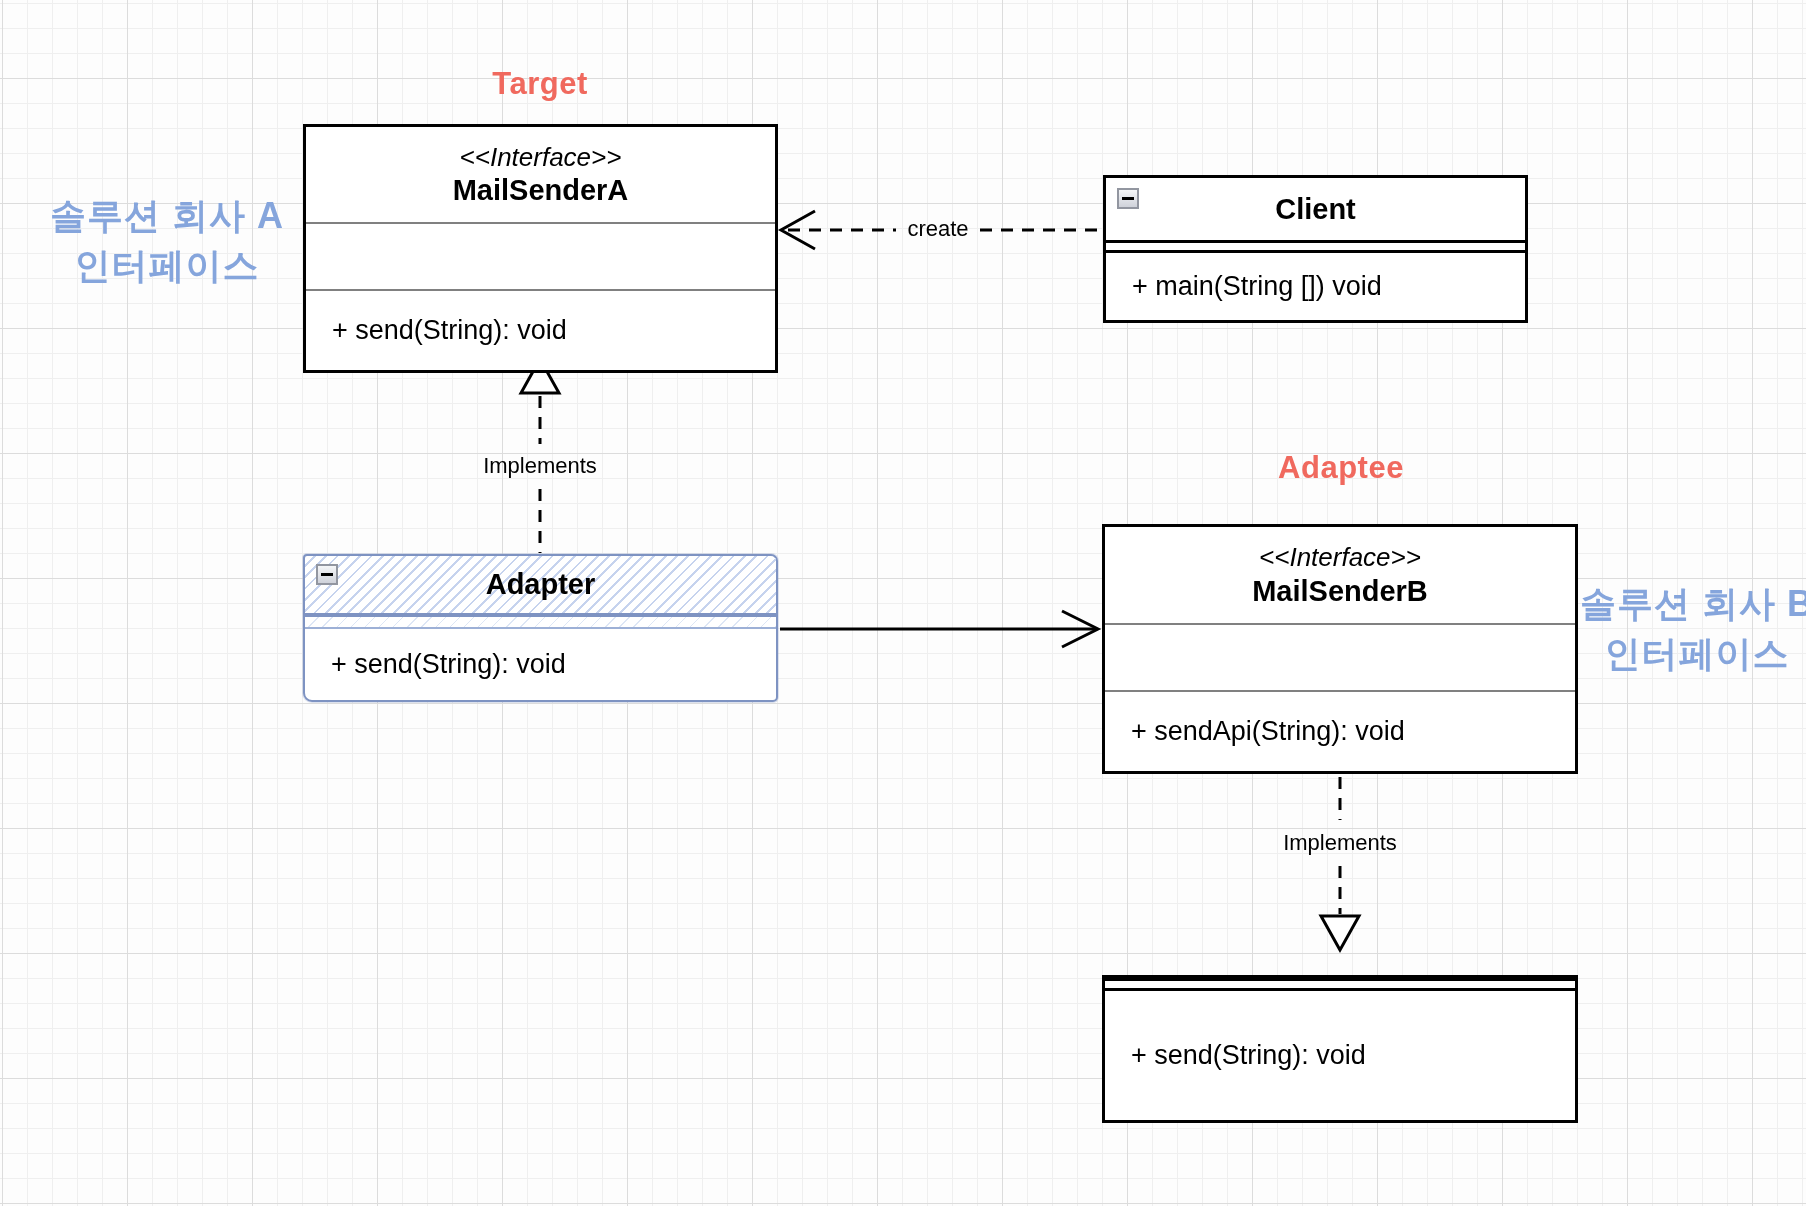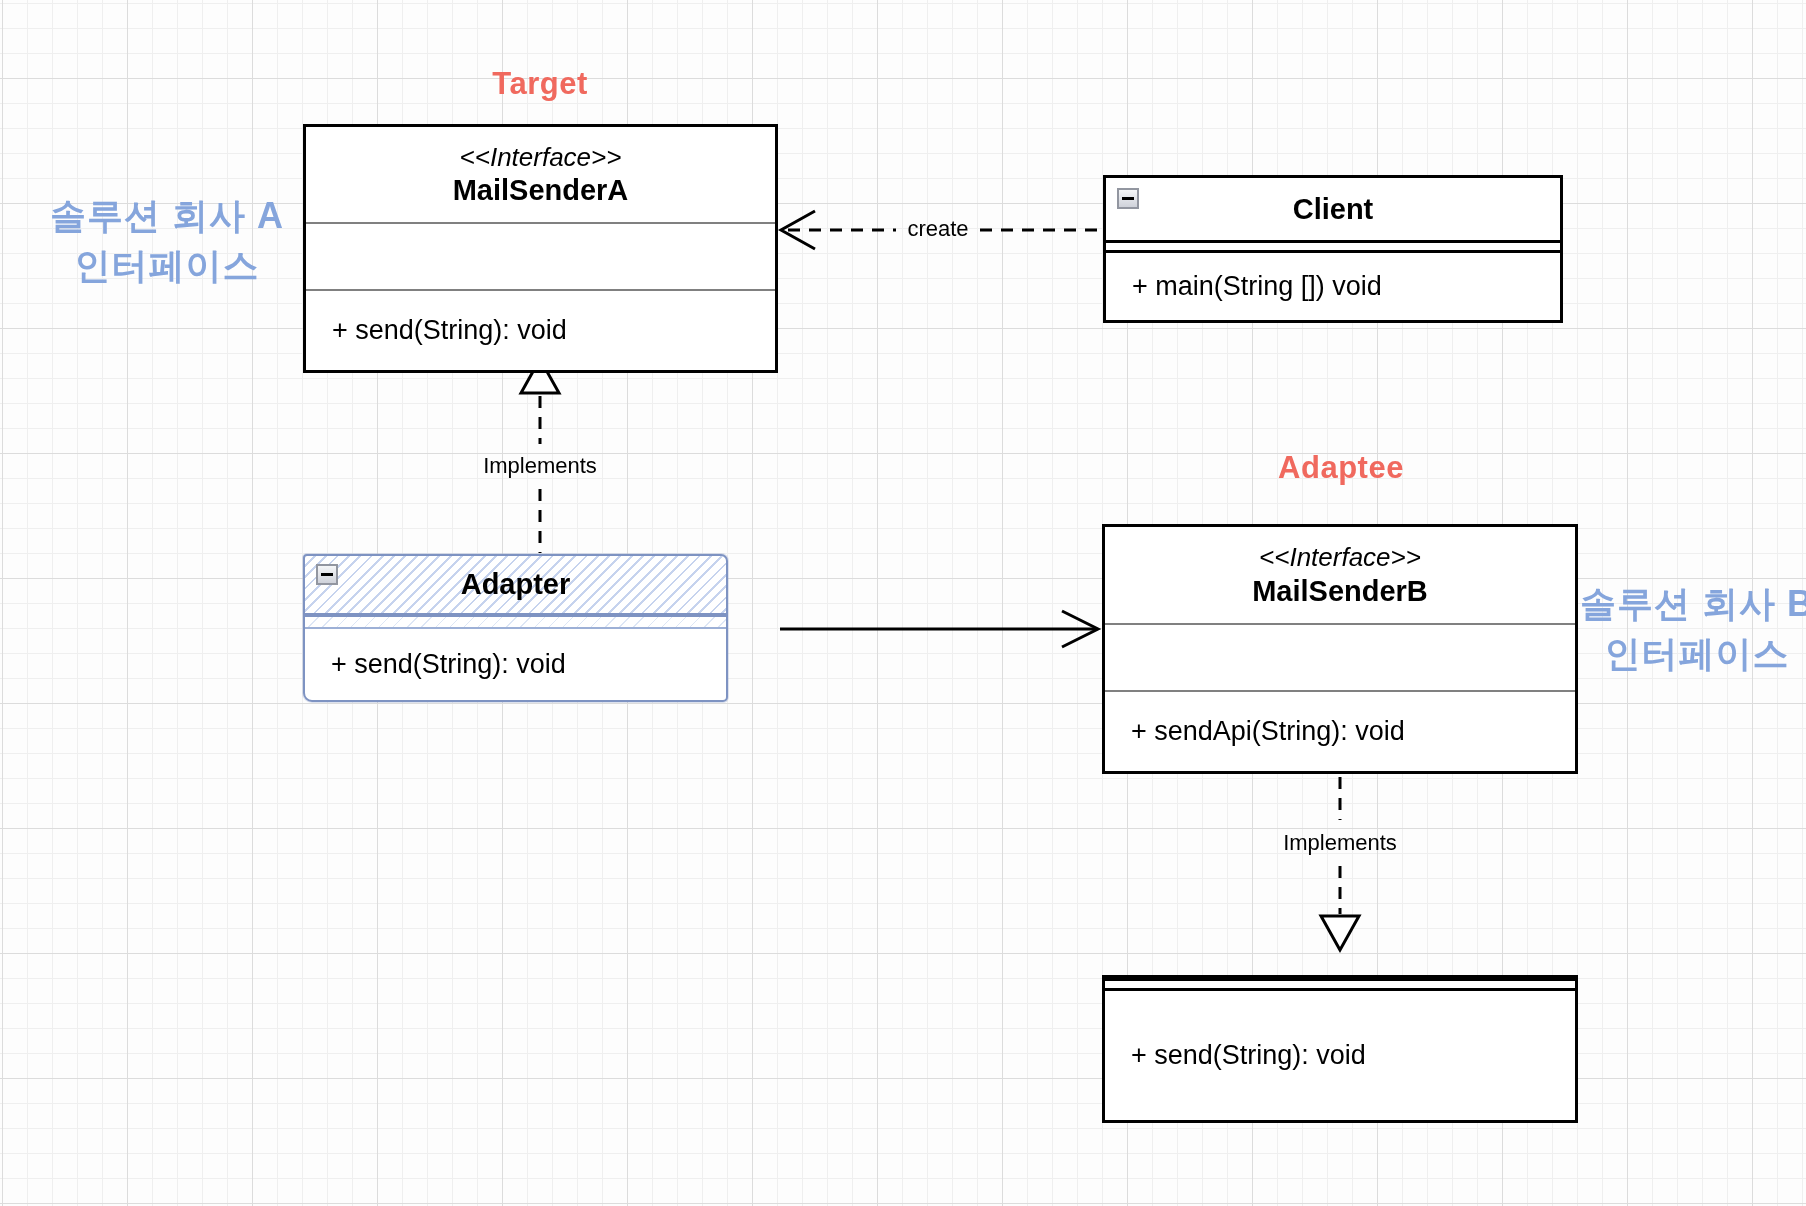--- a/index.html
+++ b/index.html
@@ -129,34 +129,34 @@
     <div class="hdr" style="height:95px;">
       <div class="stereotype">&lt;&lt;Interface&gt;&gt;</div>
       <div class="cls-name">MailSenderA</div>
     </div>
     <div class="sec gray-top" style="height:67px;"></div>
     <div class="sec gray-top method-row" style="flex:1;">
       <span>+ send(String): void</span>
     </div>
   </div>
 
-  <div class="uml-box" style="left:1103px;top:155px;width:460px;height:148px;">
+  <div class="uml-box" style="left:1103px;top:155px;width:425px;height:148px;">
     <div class="hdr" style="height:62px;">
       <span class="collapse">
           <span class="bar"></span>
         </span>
       <div class="cls-name">Client</div>
     </div>
     <div class="dbl-sep" style="height:13px;"></div>
     <div class="sec method-row" style="flex:1;">
       <span>+ main(String []) void</span>
     </div>
   </div>
 
-  <div class="sketch-box" style="left:303px;top:554px;width:425px;height:148px;">
+  <div class="sketch-box" style="left:303px;top:554px;width:475px;height:148px;">
     <div class="sketch-hdr" style="height:61px;">
       <span class="collapse" style="top:8px;">
           <span class="bar"></span>
         </span>
       <div class="cls-name">Adapter</div>
     </div>
     <div class="sketch-sep" style="height:12px;"></div>
     <div class="sec method-row" style="flex:1;">
       <span>+ send(String): void</span>
     </div>

